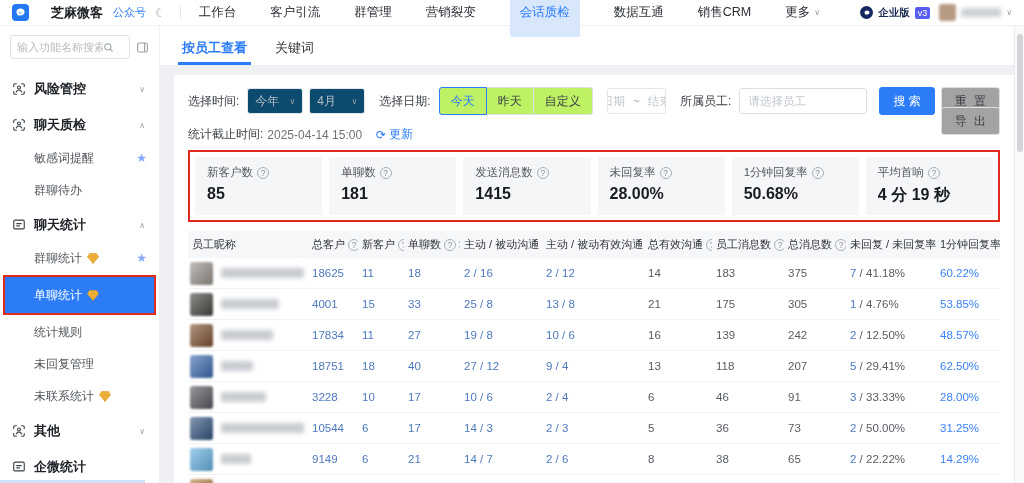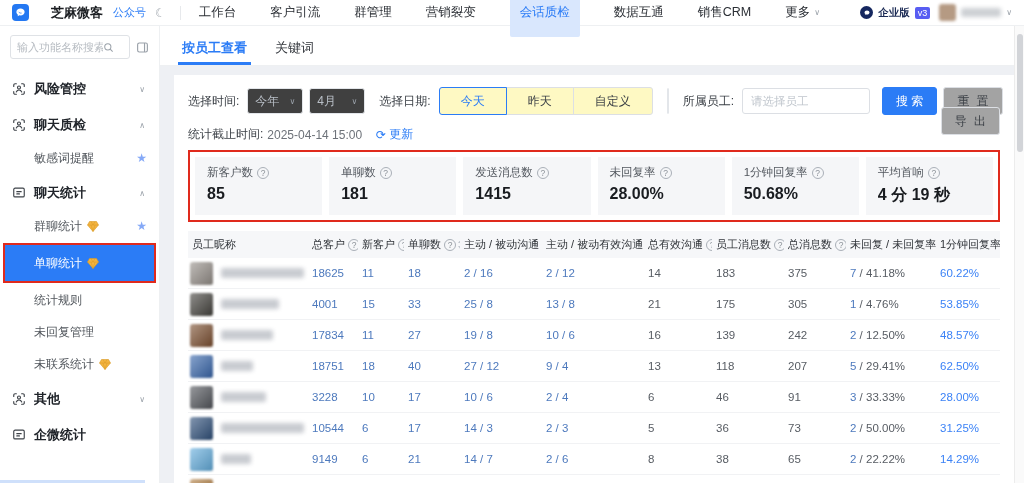--- a/index.html
+++ b/index.html
@@ -59,25 +59,25 @@
   .tab { font-size:13px; color:#33373d; padding-top:13px; position:relative; cursor:pointer; }
   .tab.active { color:#2b7cf6; font-weight:bold; }
   .tab.active::after { content:""; position:absolute; left:-4px; right:-4px; bottom:0; height:3px; background:#2b7cf6; }
 
   .panel { background:#fff; margin:9px 10px 0 14px; height:calc(100% - 49px);
            padding:12px 14px; overflow:hidden; position:relative; }
 
   
   .filters { display:flex; align-items:center; gap:6px; font-size:12px; color:#3a3f45; white-space:nowrap; }
   .flabel { margin-right:2px; }
-  .sel { height:26px; min-width:56px; border:1px solid #e3e6ea; background:#404040; border-radius:3px;
+  .sel { height:26px; min-width:56px; border:1px solid #e3e6ea; background:#0c4a6e; border-radius:3px;
          color:#b9bfc7; display:inline-flex; align-items:center; justify-content:space-between;
          padding:0 7px; gap:8px; cursor:pointer; }
   .btn-group { display:flex; }
-  .qbtn { height:28px; padding:0 21px; background:#fef9c3; border:1px solid #dcdfe4; font-size:12px;
+  .qbtn { height:28px; padding:0 11px; background:#bef264; border:1px solid #dcdfe4; font-size:12px;
           color:#3a3f45; display:inline-flex; align-items:center; cursor:pointer; margin-left:-1px; }
   .qbtn:first-child { margin-left:0; border-radius:3px 0 0 3px; }
   .qbtn:last-child { border-radius:0 3px 3px 0; }
   .qbtn.active { border-color:#2b7cf6; color:#2b7cf6; position:relative; z-index:1; }
   .range { height:26px; width:150px; border:1px solid #e3e6ea; border-radius:3px; background:#fff;
            display:inline-flex; align-items:center; justify-content:center; gap:8px;
            font-size:11.5px; color:#c0c6cd; overflow:hidden; }
   .range .sep { color:#9aa1a9; }
   .staff-in { height:26px; width:128px; border:1px solid #dcdfe4; border-radius:3px; background:#fff;
               font-size:11.5px; color:#333; padding:0 8px; outline:none; font-family:inherit; }
@@ -211,20 +211,23 @@
           <path d="M2 5V3.5A1.5 1.5 0 0 1 3.5 2H5M11 2h1.5A1.5 1.5 0 0 1 14 3.5V5M14 11v1.5a1.5 1.5 0 0 1-1.5 1.5H11M5 14H3.5A1.5 1.5 0 0 1 2 12.5V11"></path>
           <circle cx="8" cy="6.3" r="1.7"></circle>
           <path d="M4.9 11.4c.6-1.5 1.8-2.3 3.1-2.3s2.5.8 3.1 2.3"></path>
         </svg>
       <span class="grp-label">聊天质检</span>
       <span class="chev">∧</span>
     </div>
     <div class="sub">
       <span>敏感词提醒</span>
       <span class="star">★</span>
+    </div>
+    <div class="sub">
+      <span>群聊待办</span>
     </div>
 
     <div class="grp">
       <svg width="14" height="14" viewBox="0 0 16 16" fill="none" stroke="#3d4248" stroke-width="1.3" stroke-linecap="round">
           <rect x="2" y="2.5" width="12" height="10" rx="1.5"></rect>
           <path d="M5.5 6.5h5M5.5 9h3"></path>
         </svg>
       <span class="grp-label">聊天统计</span>
       <span class="chev">∧</span>
     </div>

